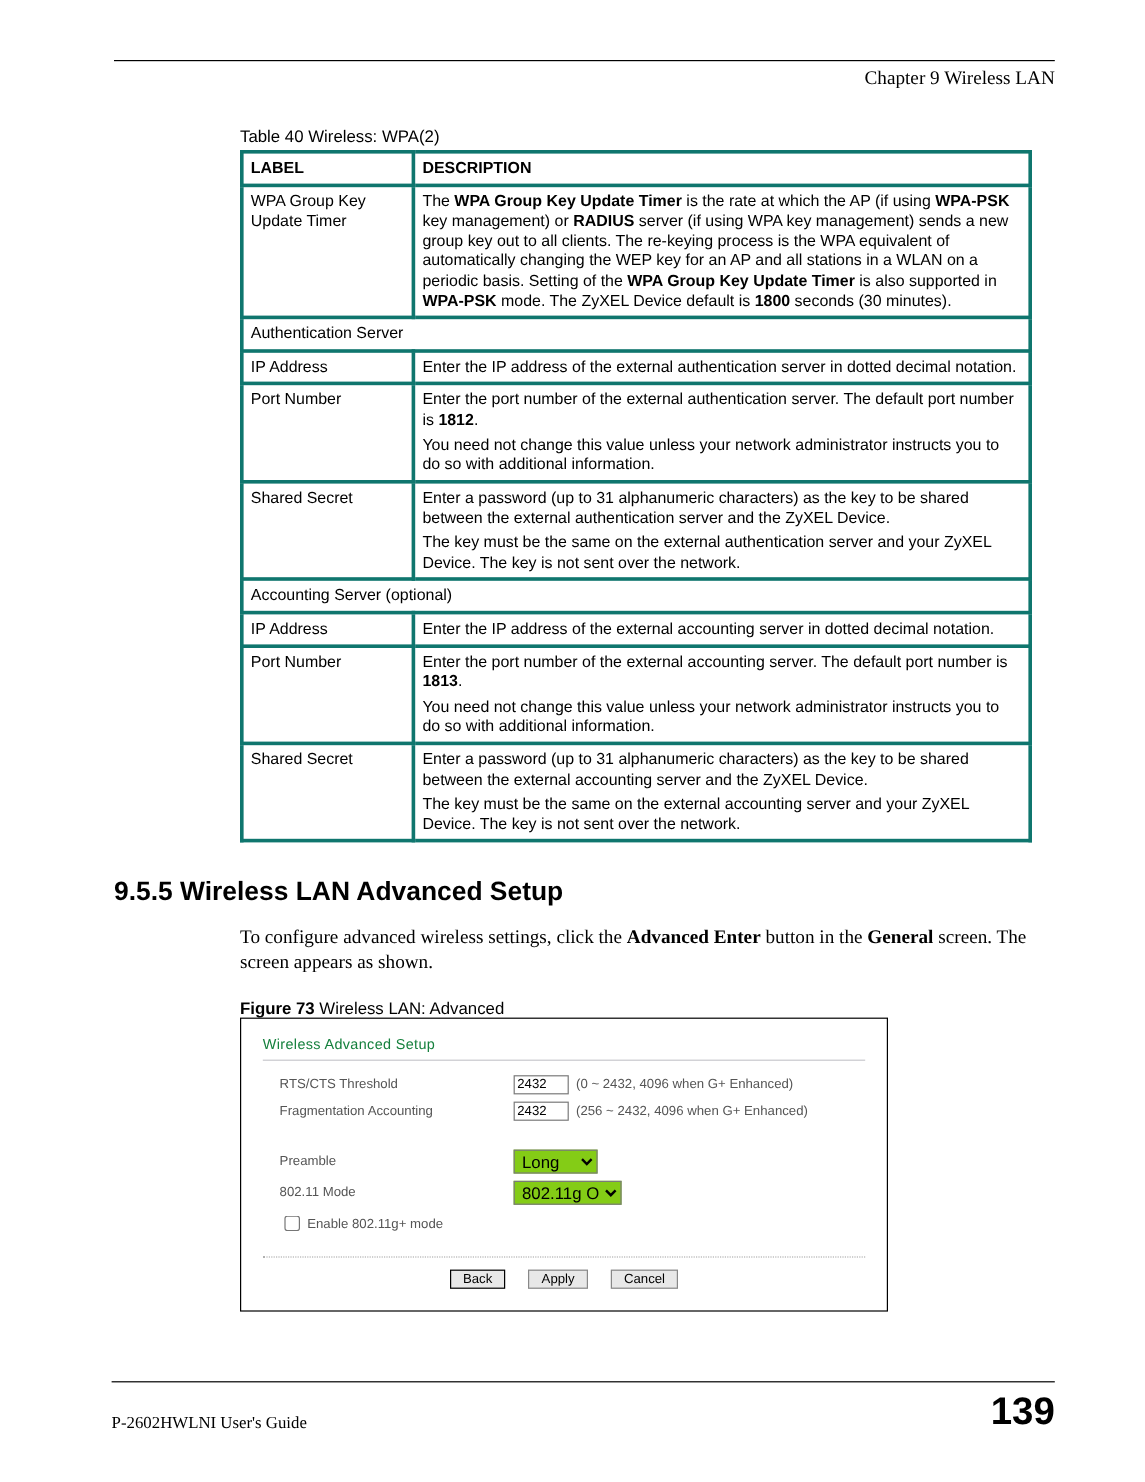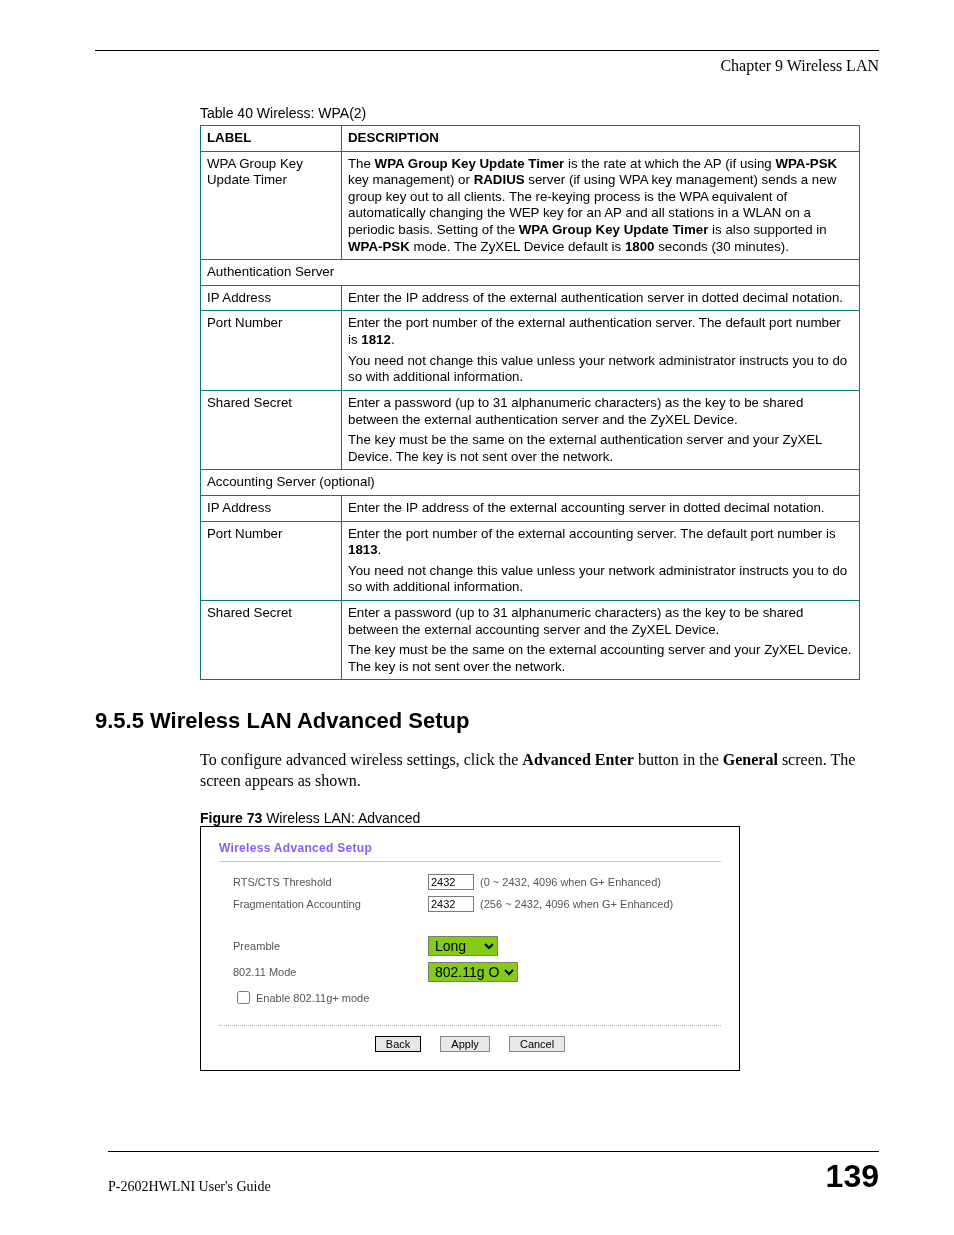--- a/index.html
+++ b/index.html
@@ -34,21 +34,21 @@
     margin-bottom: 4px;
   }
   .table-caption b { font-weight: normal; }
   table.tbl40 {
     border-collapse: collapse;
     width: 660px;
     margin-left: 105px;
     font-size: 13.3px;
   }
   table.tbl40 th, table.tbl40 td {
-    border: 1px solid #0f766e;
+    border: 3px solid #0f766e;
     padding: 4px 6px;
     text-align: left;
     vertical-align: top;
     line-height: 1.25;
   }
   table.tbl40 th {
     font-weight: bold;
   }
   .label-col { width: 128px; }
   .full-row td { font-weight: normal; }
@@ -77,22 +77,22 @@
     width: 540px;
     margin-left: 105px;
     padding: 14px 18px 18px 18px;
     box-sizing: border-box;
     font-family: Verdana, Arial, sans-serif;
     font-size: 11px;
     color: #333;
     background: #fff;
   }
   .fig-title {
-    color: #8b5cf6;
-    font-weight: bold;
+    color: #15803d;
+    font-weight: normal;
     font-size: 12px;
     letter-spacing: 0.3px;
   }
   .fig-divider {
     border-top: 1px solid #c8c8cc;
     margin: 6px 0 12px 0;
   }
   .fig-row {
     display: flex;
     align-items: center;
@@ -143,21 +143,21 @@
     margin: 0 8px;
     background: #e8e8e8;
     border: 1px solid #888;
   }
   .fig-button.active {
     border: 1.5px solid #000;
   }
   .footer {
     position: absolute;
     bottom: 40px;
-    left: 108px;
+    left: 93px;
     right: 75px;
   }
   .foot-rule {
     border-top: 1px solid #000;
     margin-bottom: 6px;
   }
   .foot-row {
     display: flex;
     justify-content: space-between;
     align-items: flex-end;

